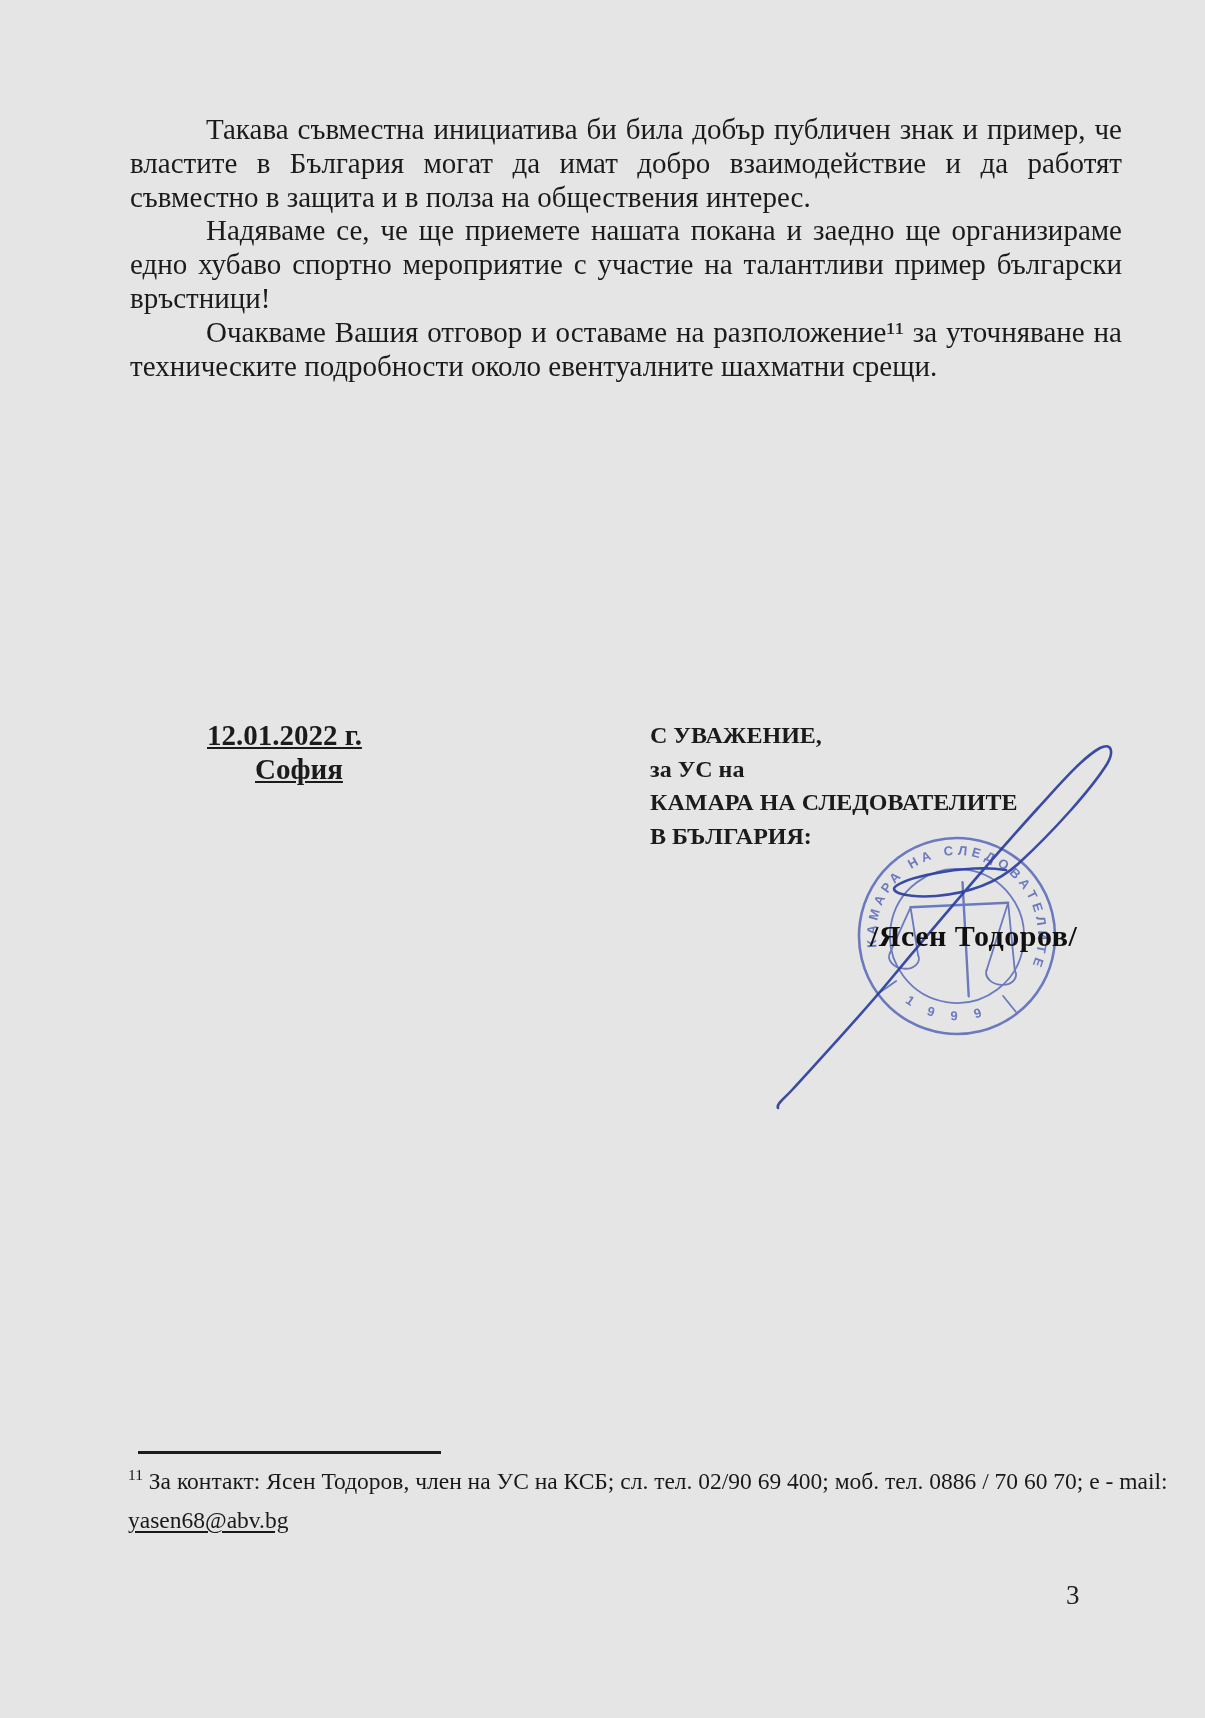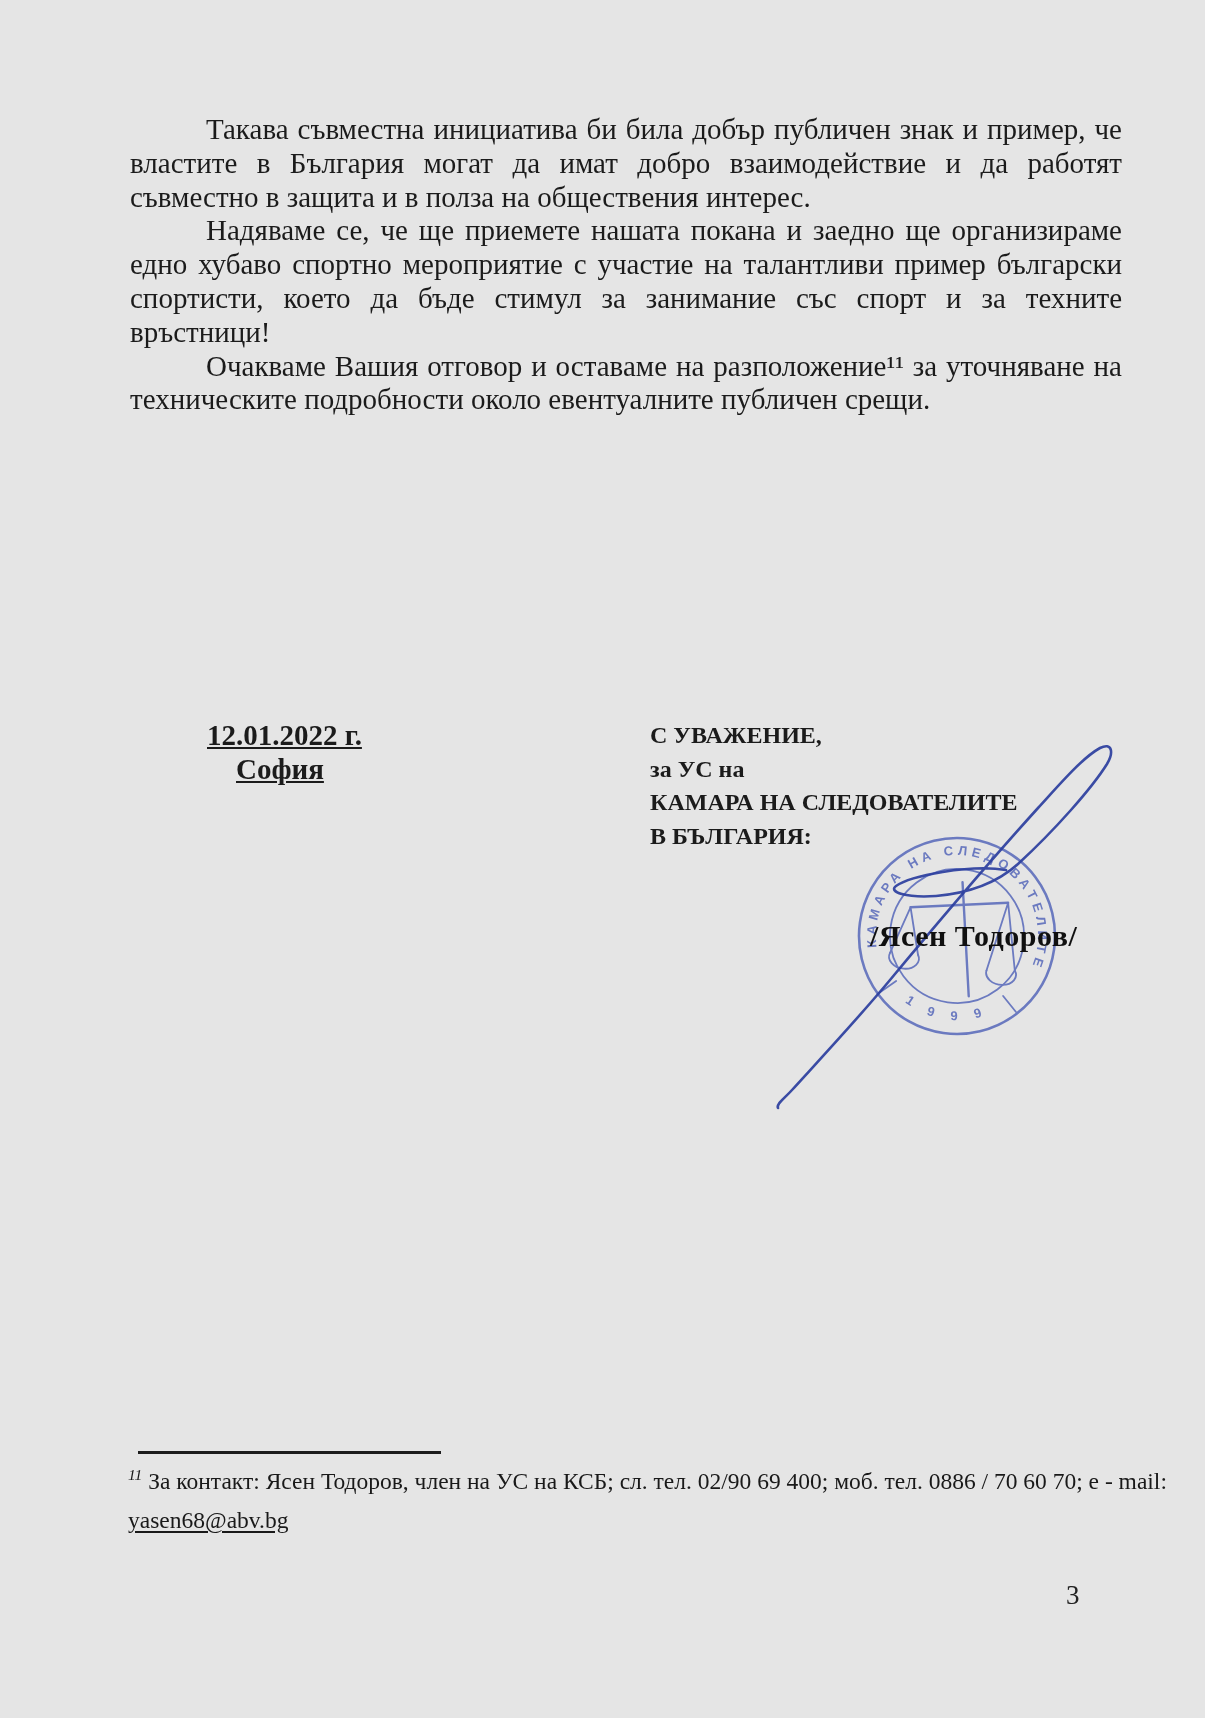--- a/index.html
+++ b/index.html
@@ -23,21 +23,21 @@
     font-size:29px;line-height:33.8px;
   }
   .bline{white-space:nowrap;text-align:justify;}
   .bline.jfy{text-align-last:justify;}
   .bline.first{padding-left:76px;}
   
   .date-block{
     position:absolute;left:207px;top:719px;
     font-size:29px;line-height:33.5px;font-weight:bold;white-space:nowrap;text-decoration:underline;
   }
-  .date-block .city{padding-left:29px;}
+  .date-block .city{padding-left:29px;text-align:center;}
   
   .closing-block{
     position:absolute;left:650px;top:719px;
     font-size:24px;line-height:33.6px;font-weight:bold;white-space:nowrap;
     z-index:2;
   }
   
   .stamp-svg{
     position:absolute;left:847px;top:826px;width:220px;height:220px;
     opacity:.82;z-index:3;pointer-events:none;
@@ -62,44 +62,43 @@
   }
   
   .fn-rule{
     position:absolute;left:138px;top:1451px;width:303px;height:3px;
     background:#1c1c1c;
   }
   .footnote{
     position:absolute;left:128px;top:1462px;width:1010px;
     font-size:23.5px;line-height:39px;color:#191919;
   }
-  .footnote sup{font-size:.66em;line-height:0;font-style:italic;}
+  .footnote sup{font-size:.66em;line-height:0;}
   .footnote .fn-line1{white-space:nowrap;}
   .footnote .email{text-decoration:underline;text-underline-offset:3px;}
   
   .page-number{
     position:absolute;left:1066px;top:1580px;
     font-size:27px;color:#222;
   }
 </style>
 </head>
 <body>
 
 <div class="page">
 
   <div class="letter-body">
       <div class="bline first jfy">Такава съвместна инициатива би била добър публичен знак и пример, че</div>
       <div class="bline jfy">властите в България могат да имат добро взаимодействие и да работят</div>
       <div class="bline">съвместно в защита и в полза на обществения интерес.</div>
       <div class="bline first jfy">Надяваме се, че ще приемете нашата покана и заедно ще организираме</div>
       <div class="bline jfy">едно хубаво спортно мероприятие с участие на талантливи пример български</div>
-      <div class="bline jfy">спортисти, което да бъде стимул за занимание със спорт и за техните</div>
       <div class="bline">връстници!</div>
       <div class="bline first jfy">Очакваме Вашия отговор и оставаме на разположение¹¹ за уточняване на</div>
-      <div class="bline">техническите подробности около евентуалните публичен срещи.</div>
+      <div class="bline">техническите подробности около евентуалните шахматни срещи.</div>
     </div>
 
   <div class="date-block">
     <div>12.01.2022 г.</div>
     <div class="city">София</div>
   </div>
 
   <div class="closing-block">
     <div>С УВАЖЕНИЕ,</div>
     <div>за УС на</div>

